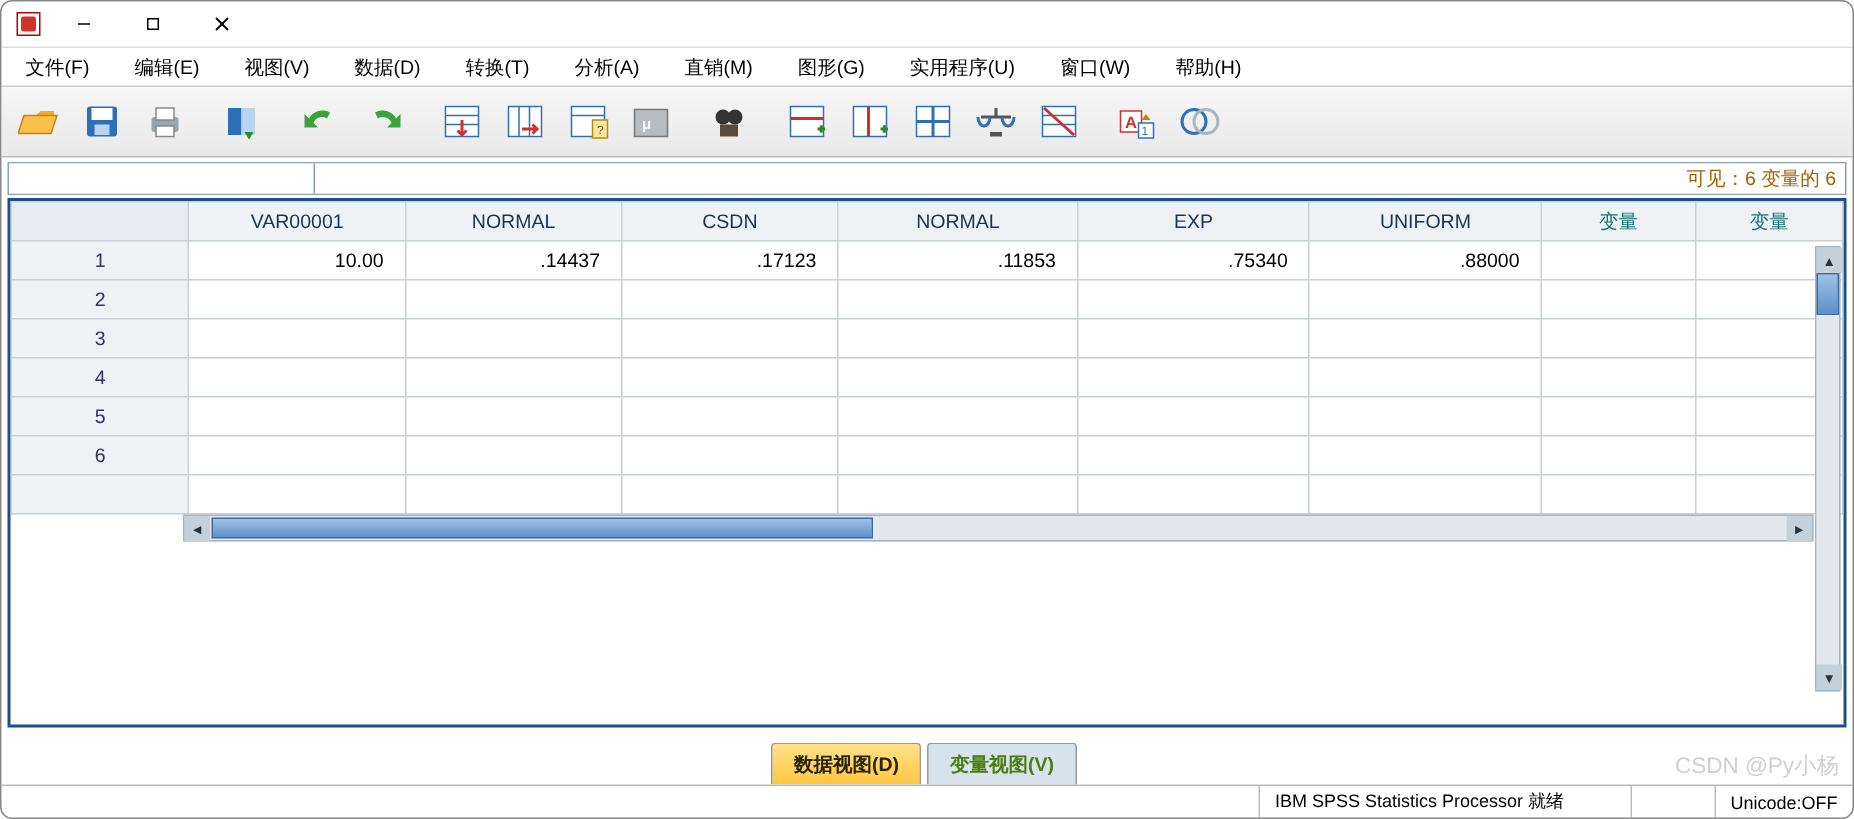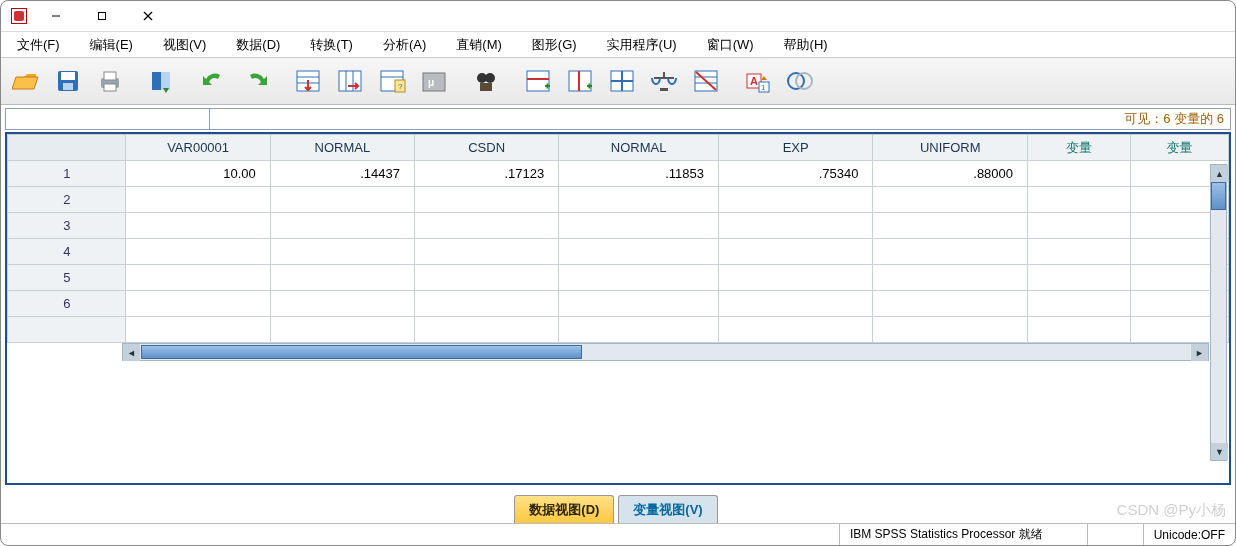--- a/index.html
+++ b/index.html
@@ -35,21 +35,21 @@
   td.cell { text-align:right; padding-right:14px;padding-left:36px; }
   .vscroll { position:absolute; right:2px; top:30px; bottom:22px; width:17px; background:#d6dde3; border:1px solid #9fb6c8; display:flex; flex-direction:column; }
   .vscroll .arrow, .hscroll .arrow { height:17px; width:17px; background:#c4d0da; display:flex; align-items:center; justify-content:center; font-size:9px; color:#234;}
   .vscroll .track { flex:1; background:#e2e8ed; }
   .vscroll .thumb { height:28px; background:linear-gradient(#9ec1e8,#5e90c8); border:1px solid #416a99;}
   .hscroll { height:18px; display:flex; margin-left:115px; background:#d6dde3; border:1px solid #9fb6c8; margin-right:20px;}
   .hscroll .track { flex:1; background:#e2e8ed; position:relative;}
   .hscroll .thumb { position:absolute; left:1px; top:1px; bottom:1px; width:42%; background:linear-gradient(#9ec1e8,#5e90c8); border:1px solid #416a99;}
   
   .tabs { height:34px; display:flex; align-items:flex-end; padding:0 6px;justify-content:center; }
-  .tab { height:28px; padding:0 14px; display:flex; align-items:center; border:1px solid #999; border-bottom:none; margin-right:4px; border-radius:3px 3px 0 0; background:#d7e3ec; font-size:13px; font-weight:bold; color:#0369a1; cursor:default;}
+  .tab { height:28px; padding:0 14px; display:flex; align-items:center; border:1px solid #999; border-bottom:none; margin-right:4px; border-radius:3px 3px 0 0; background:#d7e3ec; font-size:13px; font-weight:bold; color:#4d7c0f; cursor:default;}
   .tab.active { background:linear-gradient(#ffe28a,#ffc740); color:#2a2500; }
   
   .status-bar { height:22px; border-top:1px solid #bbb; display:flex; align-items:center; font-size:12px;gap:34px; }
   .status-spacer { flex:1; }
   .status-cell { border-left:1px solid #bbb; height:100%; display:flex; align-items:center; padding:0 10px; }
   .watermark { position:absolute; right:10px; bottom:26px; font-size:15px; color:#d0d0d0; pointer-events:none;}
 </style>
 </head>
 <body>
 

